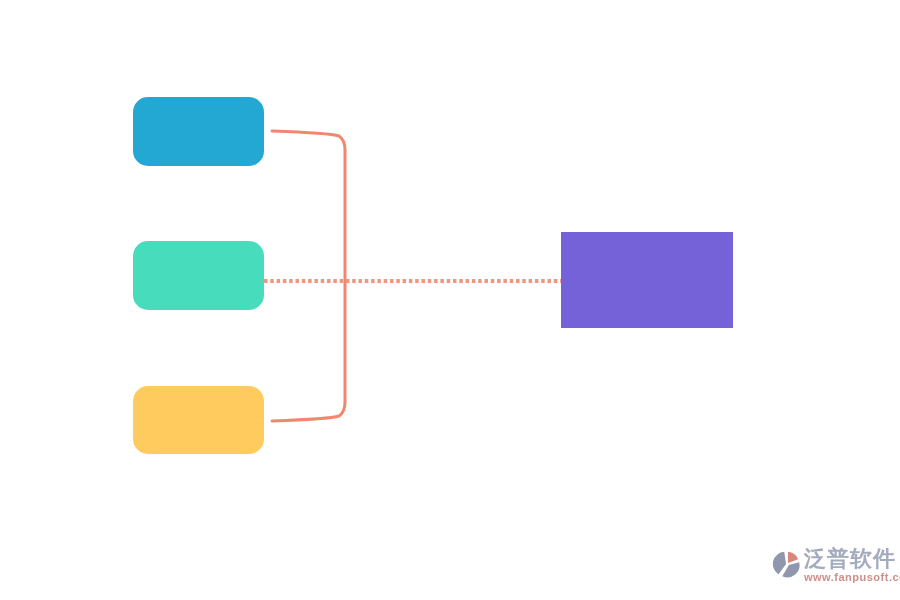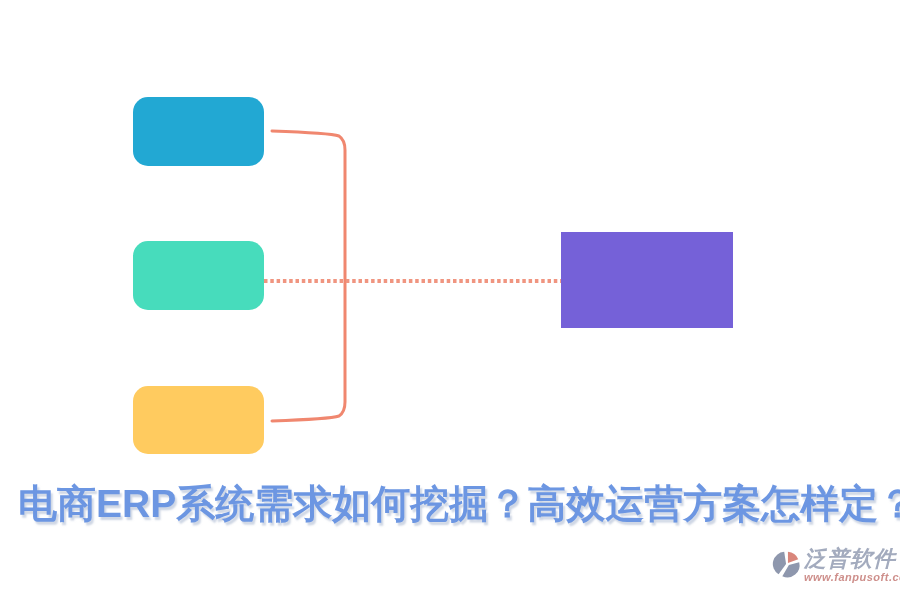--- a/index.html
+++ b/index.html
@@ -37,21 +37,20 @@
     white-space: nowrap;
     text-shadow: 2px 3px 2px rgba(165, 180, 205, 0.55);
   }
   .footer-logo {
     position: absolute;
     left: 772px;
     top: 548px;
     width: 124px;
     display: flex;
     align-items: flex-start;
-    font-style: italic;
   }
   .logo-mark {
     width: 30px;
     height: 32px;
     margin-right: 2px;
     flex: 0 0 auto;
   }
   .logo-text-col {
     display: flex;
     flex-direction: column;
@@ -82,21 +81,20 @@
   </svg>
 
   <div class="node node-top" style="background-color: rgb(34, 168, 211);"></div>
 
   <div class="node node-middle" style="background-color: rgb(71, 220, 188);"></div>
 
   <div class="node node-bottom" style="background-color: rgb(255, 203, 95);"></div>
 
   <div class="node node-result" style="background-color: rgb(117, 97, 216);"></div>
 
-  <h1 class="page-title" style="color: rgb(108, 150, 226);">电商ERP系统需求如何挖掘？高效运营方案怎样定？</h1>
 
   <div class="footer-logo">
     <svg class="logo-mark" xmlns="http://www.w3.org/2000/svg" viewBox="0 0 32 32">
       <path d="M13,3 A13,13 0 0,0 7,27 L15,16 Z" fill="#8E97AD"></path>
       <path d="M17,3 A13,13 0 0,1 28,11 L17,15 Z" fill="#D9867B"></path>
       <path d="M29,14 A13,13 0 0,1 11,29 L18,17 Z" fill="#8E97AD"></path>
     </svg>
     <div class="logo-text-col">
       <span class="logo-brand" style="color: rgb(163, 171, 190);">泛普软件</span>
       <span class="logo-url" style="color: rgb(206, 143, 139);">www.fanpusoft.com</span>

